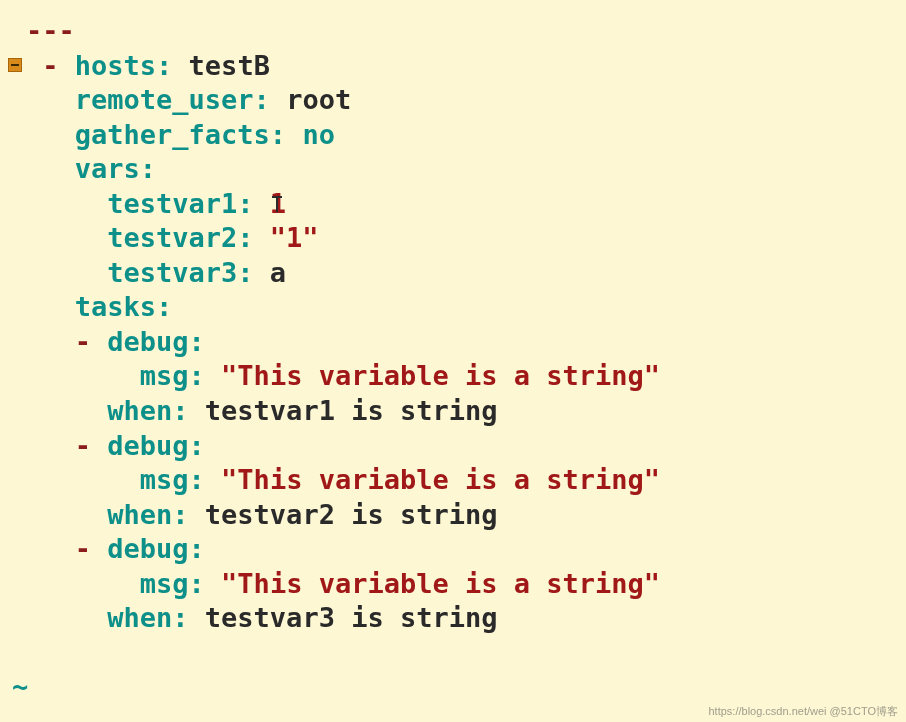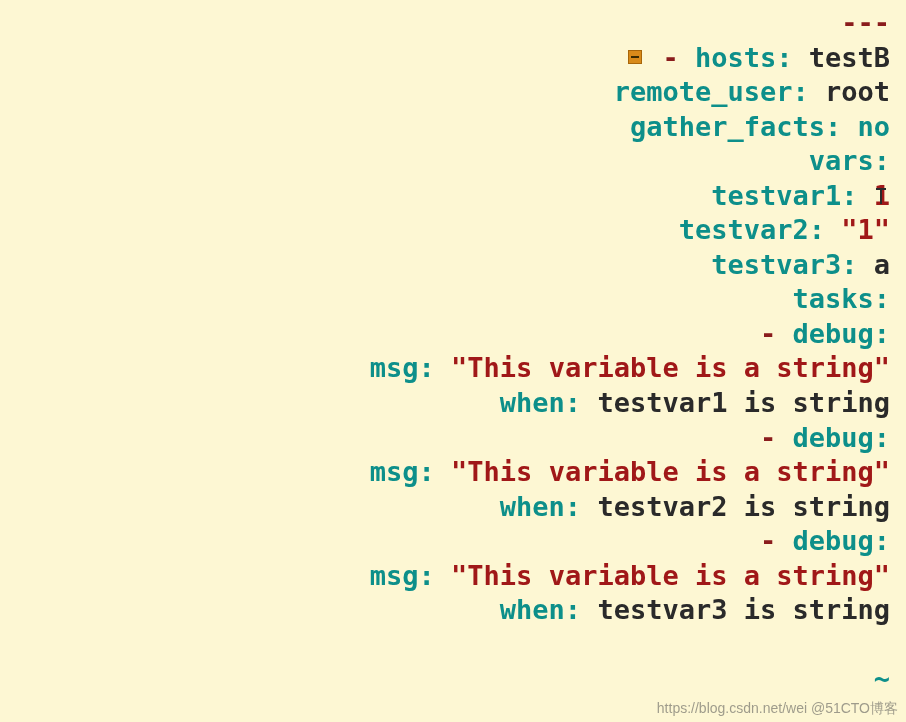--- a/index.html
+++ b/index.html
@@ -9,24 +9,23 @@
     height: 722px;
     background: #fdf7d3;
     font-family: "DejaVu Sans Mono", "Menlo", "Consolas", monospace;
     font-size: 27px;
     font-weight: bold;
     line-height: 1.28;
     position: relative;
     overflow: hidden;
   }
   pre {
-    margin: 0;
+    margin: 8px;
     padding: 6px 16px 0 0;
     white-space: pre;
-    text-align: right;
   }
   .gutter {
     display: inline-block;
     width: 18px;
     text-align: left;
     vertical-align: top;
   }
   .fold {
     display: inline-block;
     width: 14px;
@@ -48,21 +47,21 @@
   .p  { color: #8a1c1c; }   
   .k  { color: #0d8f8a; }   
   .v  { color: #2a2a2a; }   
   .s  { color: #a01818; }   
   .n  { color: #a01818; }   
   .watermark {
     position: absolute;
     right: 8px;
     bottom: 4px;
     font-weight: normal;
-    font-size: 14px;
+    font-size: 11px;
     color: rgba(80,80,80,0.55);
     font-family: sans-serif;
   }
   .tilde {
     color: #0d8f8a;
     padding-left: 4px;
   }
   .cursor {
     position: relative;
   }

